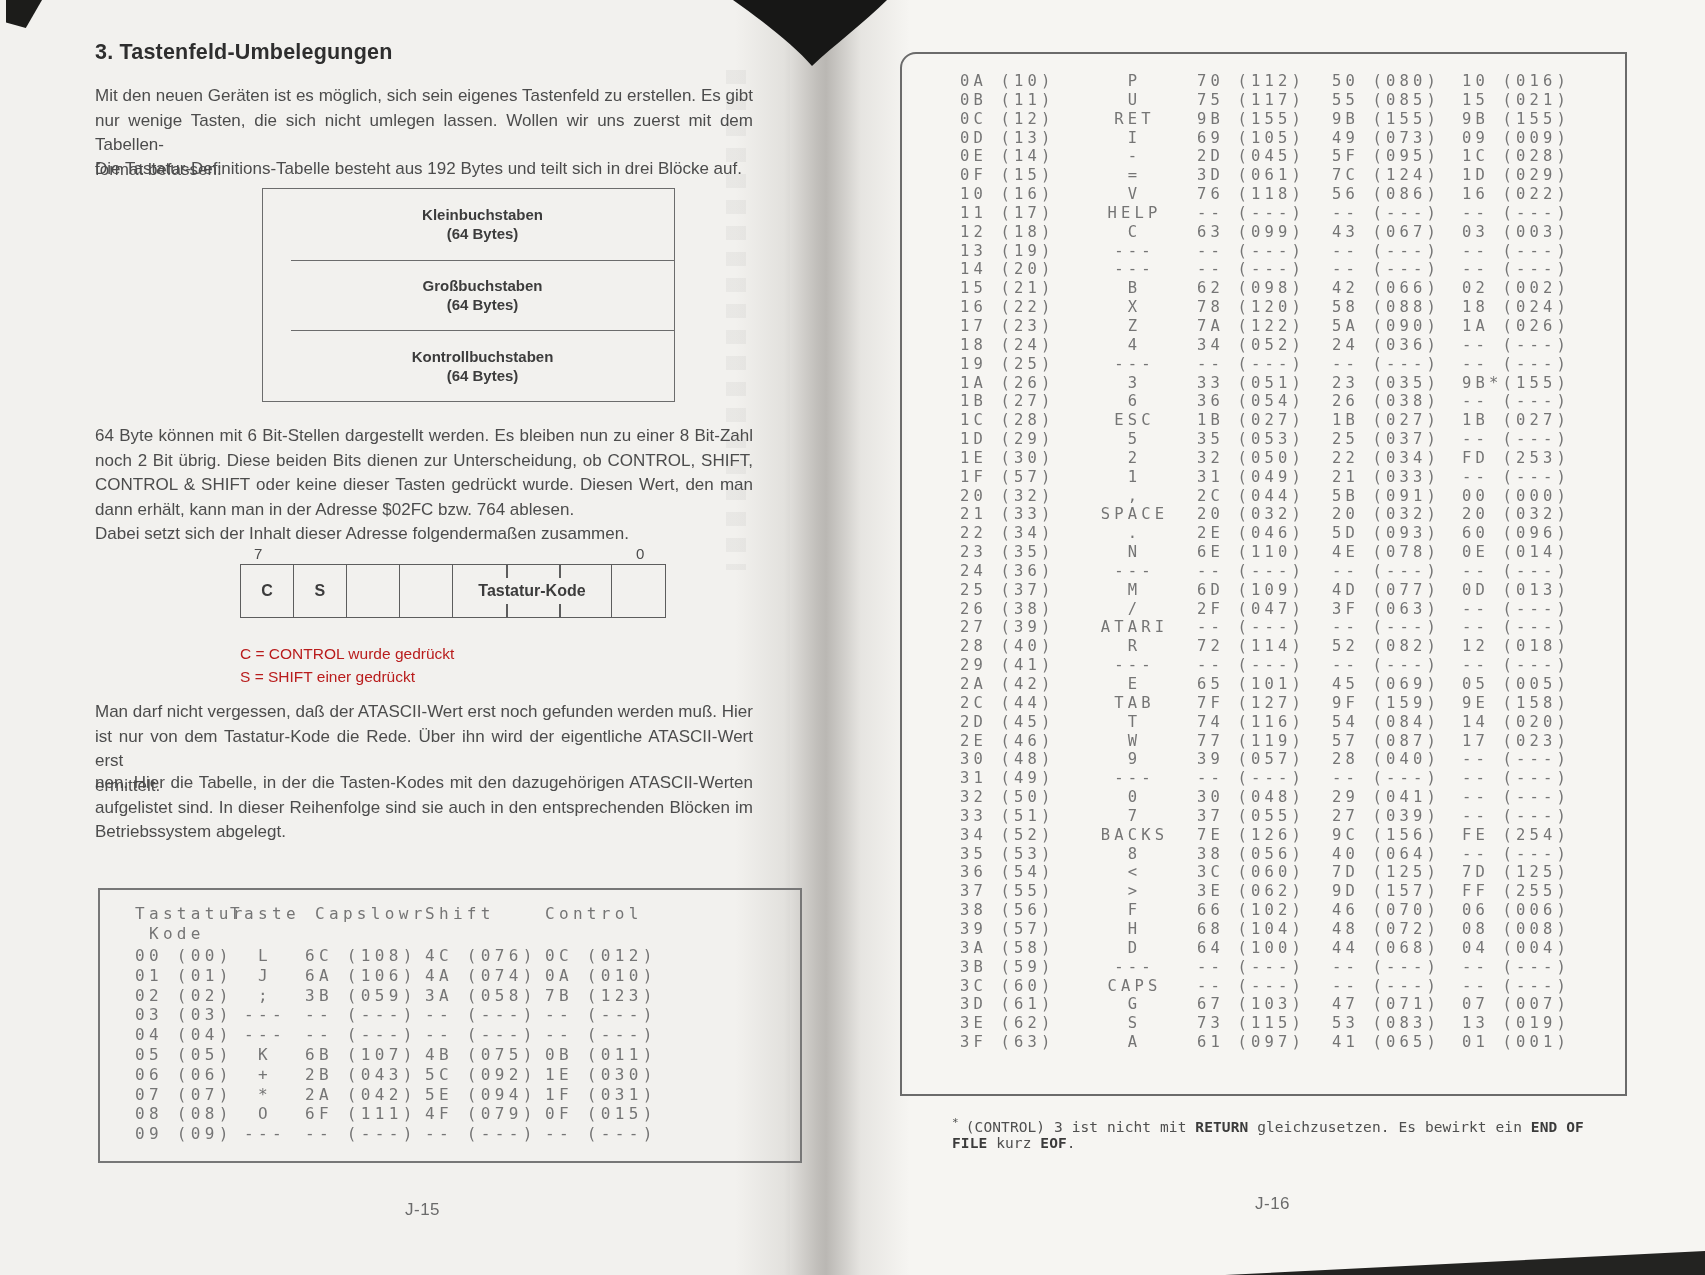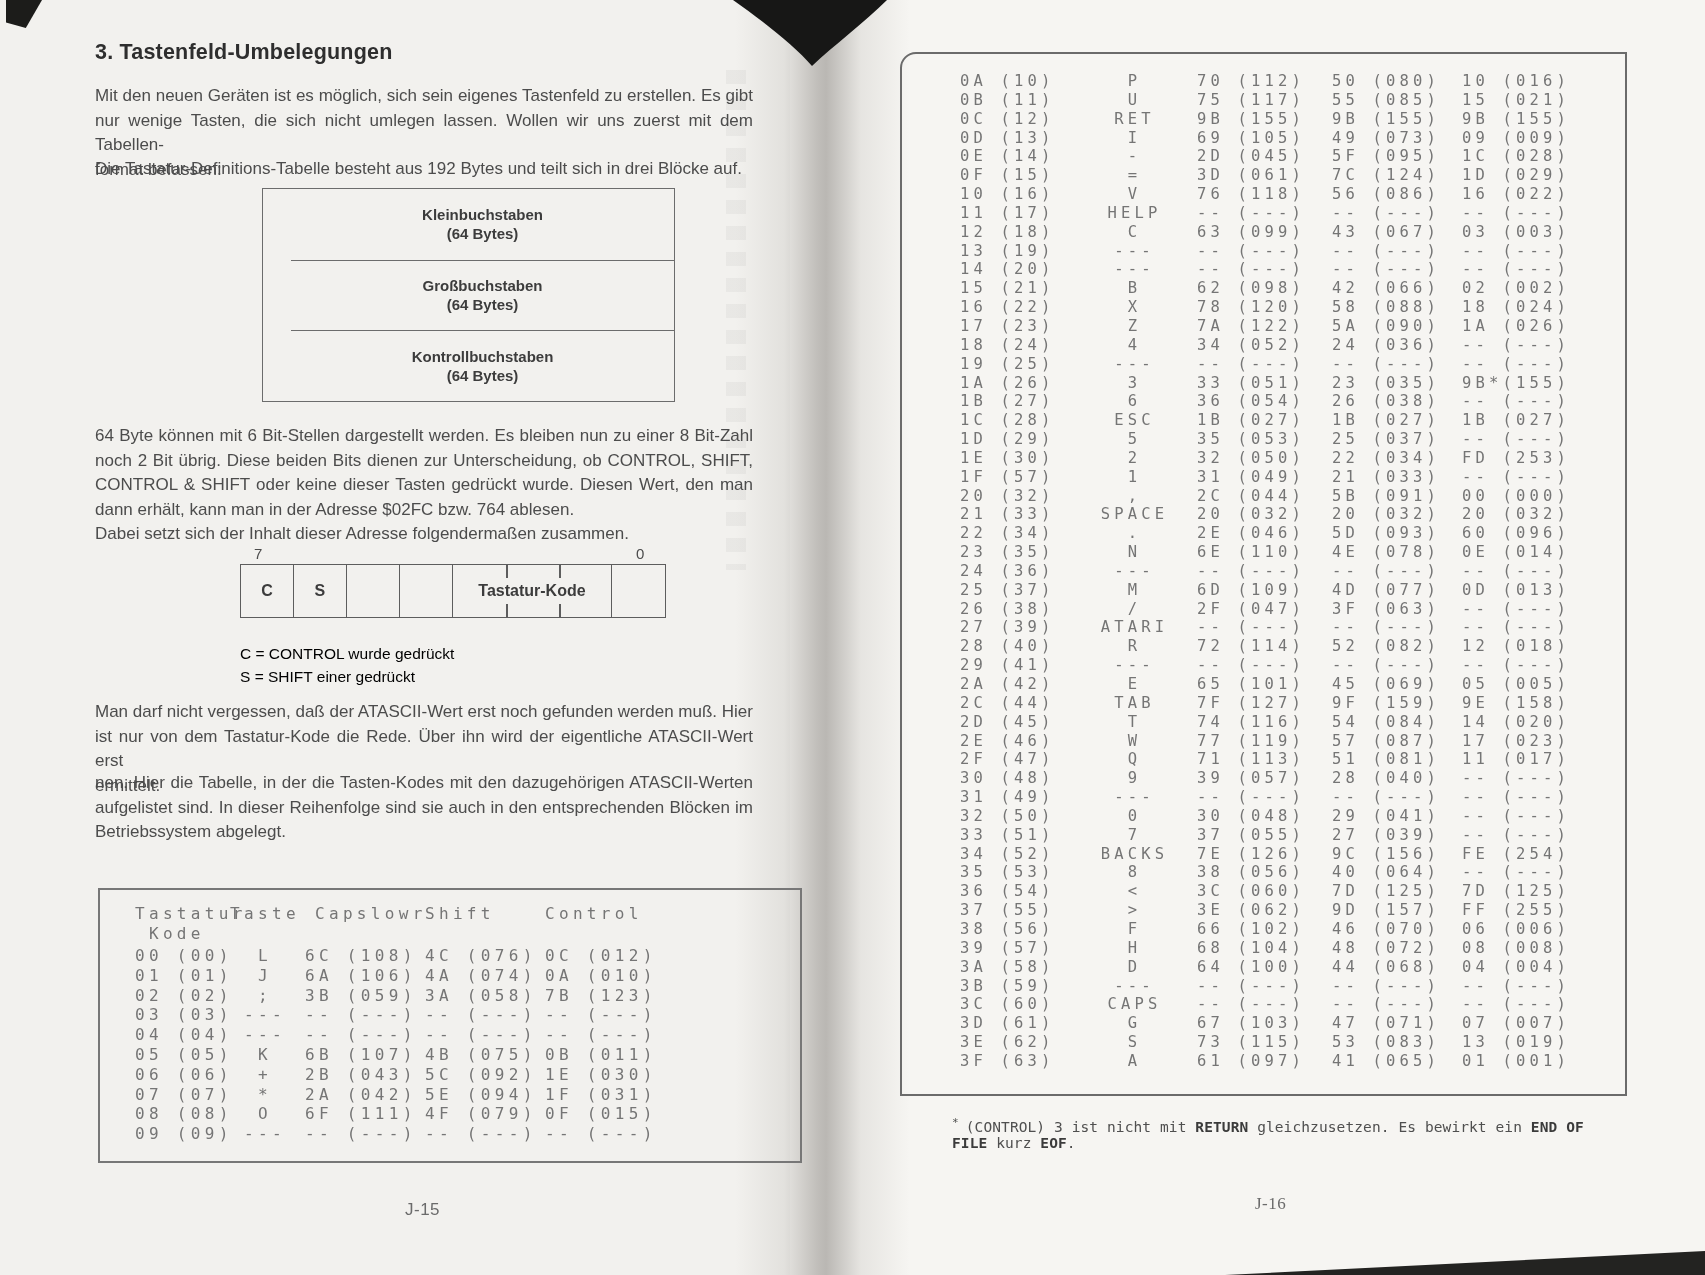--- a/index.html
+++ b/index.html
@@ -36,21 +36,21 @@
   .bn7{left:254px;top:545px;} .bn0{left:636px;top:545px;}
   .bitrow{position:absolute;left:240px;top:564px;width:426px;height:54px;display:flex;
           border:1.5px solid #5d5d5d;box-sizing:border-box;}
   .bcell{width:53.2px;box-sizing:border-box;border-right:1.5px solid #5d5d5d;display:flex;
          align-items:center;justify-content:center;font-size:16px;font-weight:bold;color:#3c3c3c;}
   .bcell:last-child{border-right:none;}
   .bwide{width:159.8px;position:relative;}
   .tick{position:absolute;width:1.5px;height:13px;background:#5d5d5d;}
   .tick.t1{left:53.2px;top:0;} .tick.t2{left:106.4px;top:0;}
   .tick.b1{left:53.2px;bottom:0;} .tick.b2{left:106.4px;bottom:0;}
-  .bitcap{position:absolute;left:240px;font-size:15.5px;color:#000000;}
+  .bitcap{position:absolute;left:240px;font-size:15.5px;color:#b91c1c;}
   .cap1{top:645px;} .cap2{top:668px;}
   
   .mono{font-family:"DejaVu Sans Mono",monospace;color:#757575;}
   .ltable{position:absolute;left:98px;top:888px;width:704px;height:275px;border:2px solid #777;box-sizing:border-box;}
   .lhead{position:absolute;left:0;top:14px;width:100%;display:grid;
          grid-template-columns:90px 80px 120px 120px 1fr;padding-left:35px;box-sizing:border-box;
          font-size:16px;letter-spacing:.27em;line-height:20px;}
   .lhead .h-caps{padding-left:10px;} .lhead .h-ctl{padding-left:0px;}
   .lrows{position:absolute;left:0;top:56px;width:100%;}
   .lrow{display:grid;grid-template-columns:90px 80px 120px 120px 1fr;padding-left:35px;box-sizing:border-box;
@@ -58,21 +58,21 @@
   .rtable{position:absolute;left:900px;top:52px;width:727px;height:1044px;border:2px solid #6b6b6b;
           border-top-left-radius:16px;box-sizing:border-box;}
   .rrows{position:absolute;left:0;top:18px;width:100%;}
   .rrow{display:grid;grid-template-columns:112px 125px 135px 130px 1fr;padding-left:58px;box-sizing:border-box;
         font-size:15.5px;letter-spacing:.27em;line-height:18.85px;white-space:pre;}
   .col-taste{text-align:center;}
   .footnote{position:absolute;left:50px;top:1062px;font-size:14.5px;color:#4f4f4f;letter-spacing:.1px;}
   .footnote b{color:#3b3b3b;}
   .fn-mark{font-size:11px;vertical-align:6px;margin-right:7px;}
   .pagenum{position:absolute;font-size:17px;color:#6b6b6b;letter-spacing:.5px;}
-  .pn-left{left:405px;top:1200px;} .pn-right{left:1255px;top:1194px;font-family:Liberation Serif, serif;}
+  .pn-left{left:405px;top:1200px;} .pn-right{left:1255px;top:1194px;}
 </style>
 </head>
 <body>
 
 <div class="canvas">
 
   <div class="page-left-bg"></div>
   <div class="page-right-bg"></div>
   <div class="ghost"></div>
   <div class="gutter"></div>
@@ -494,27 +494,20 @@
           <span>14 (020)</span>
         </div>
           <div class="rrow">
           <span>2E (46)</span>
           <span class="col-taste">W</span>
           <span>77 (119)</span>
           <span>57 (087)</span>
           <span>17 (023)</span>
         </div>
           <div class="rrow">
-          <span>2F (47)</span>
-          <span class="col-taste">Q</span>
-          <span>71 (113)</span>
-          <span>51 (081)</span>
-          <span>11 (017)</span>
-        </div>
-          <div class="rrow">
           <span>30 (48)</span>
           <span class="col-taste">9</span>
           <span>39 (057)</span>
           <span>28 (040)</span>
           <span>-- (---)</span>
         </div>
           <div class="rrow">
           <span>31 (49)</span>
           <span class="col-taste">---</span>
           <span>-- (---)</span>

